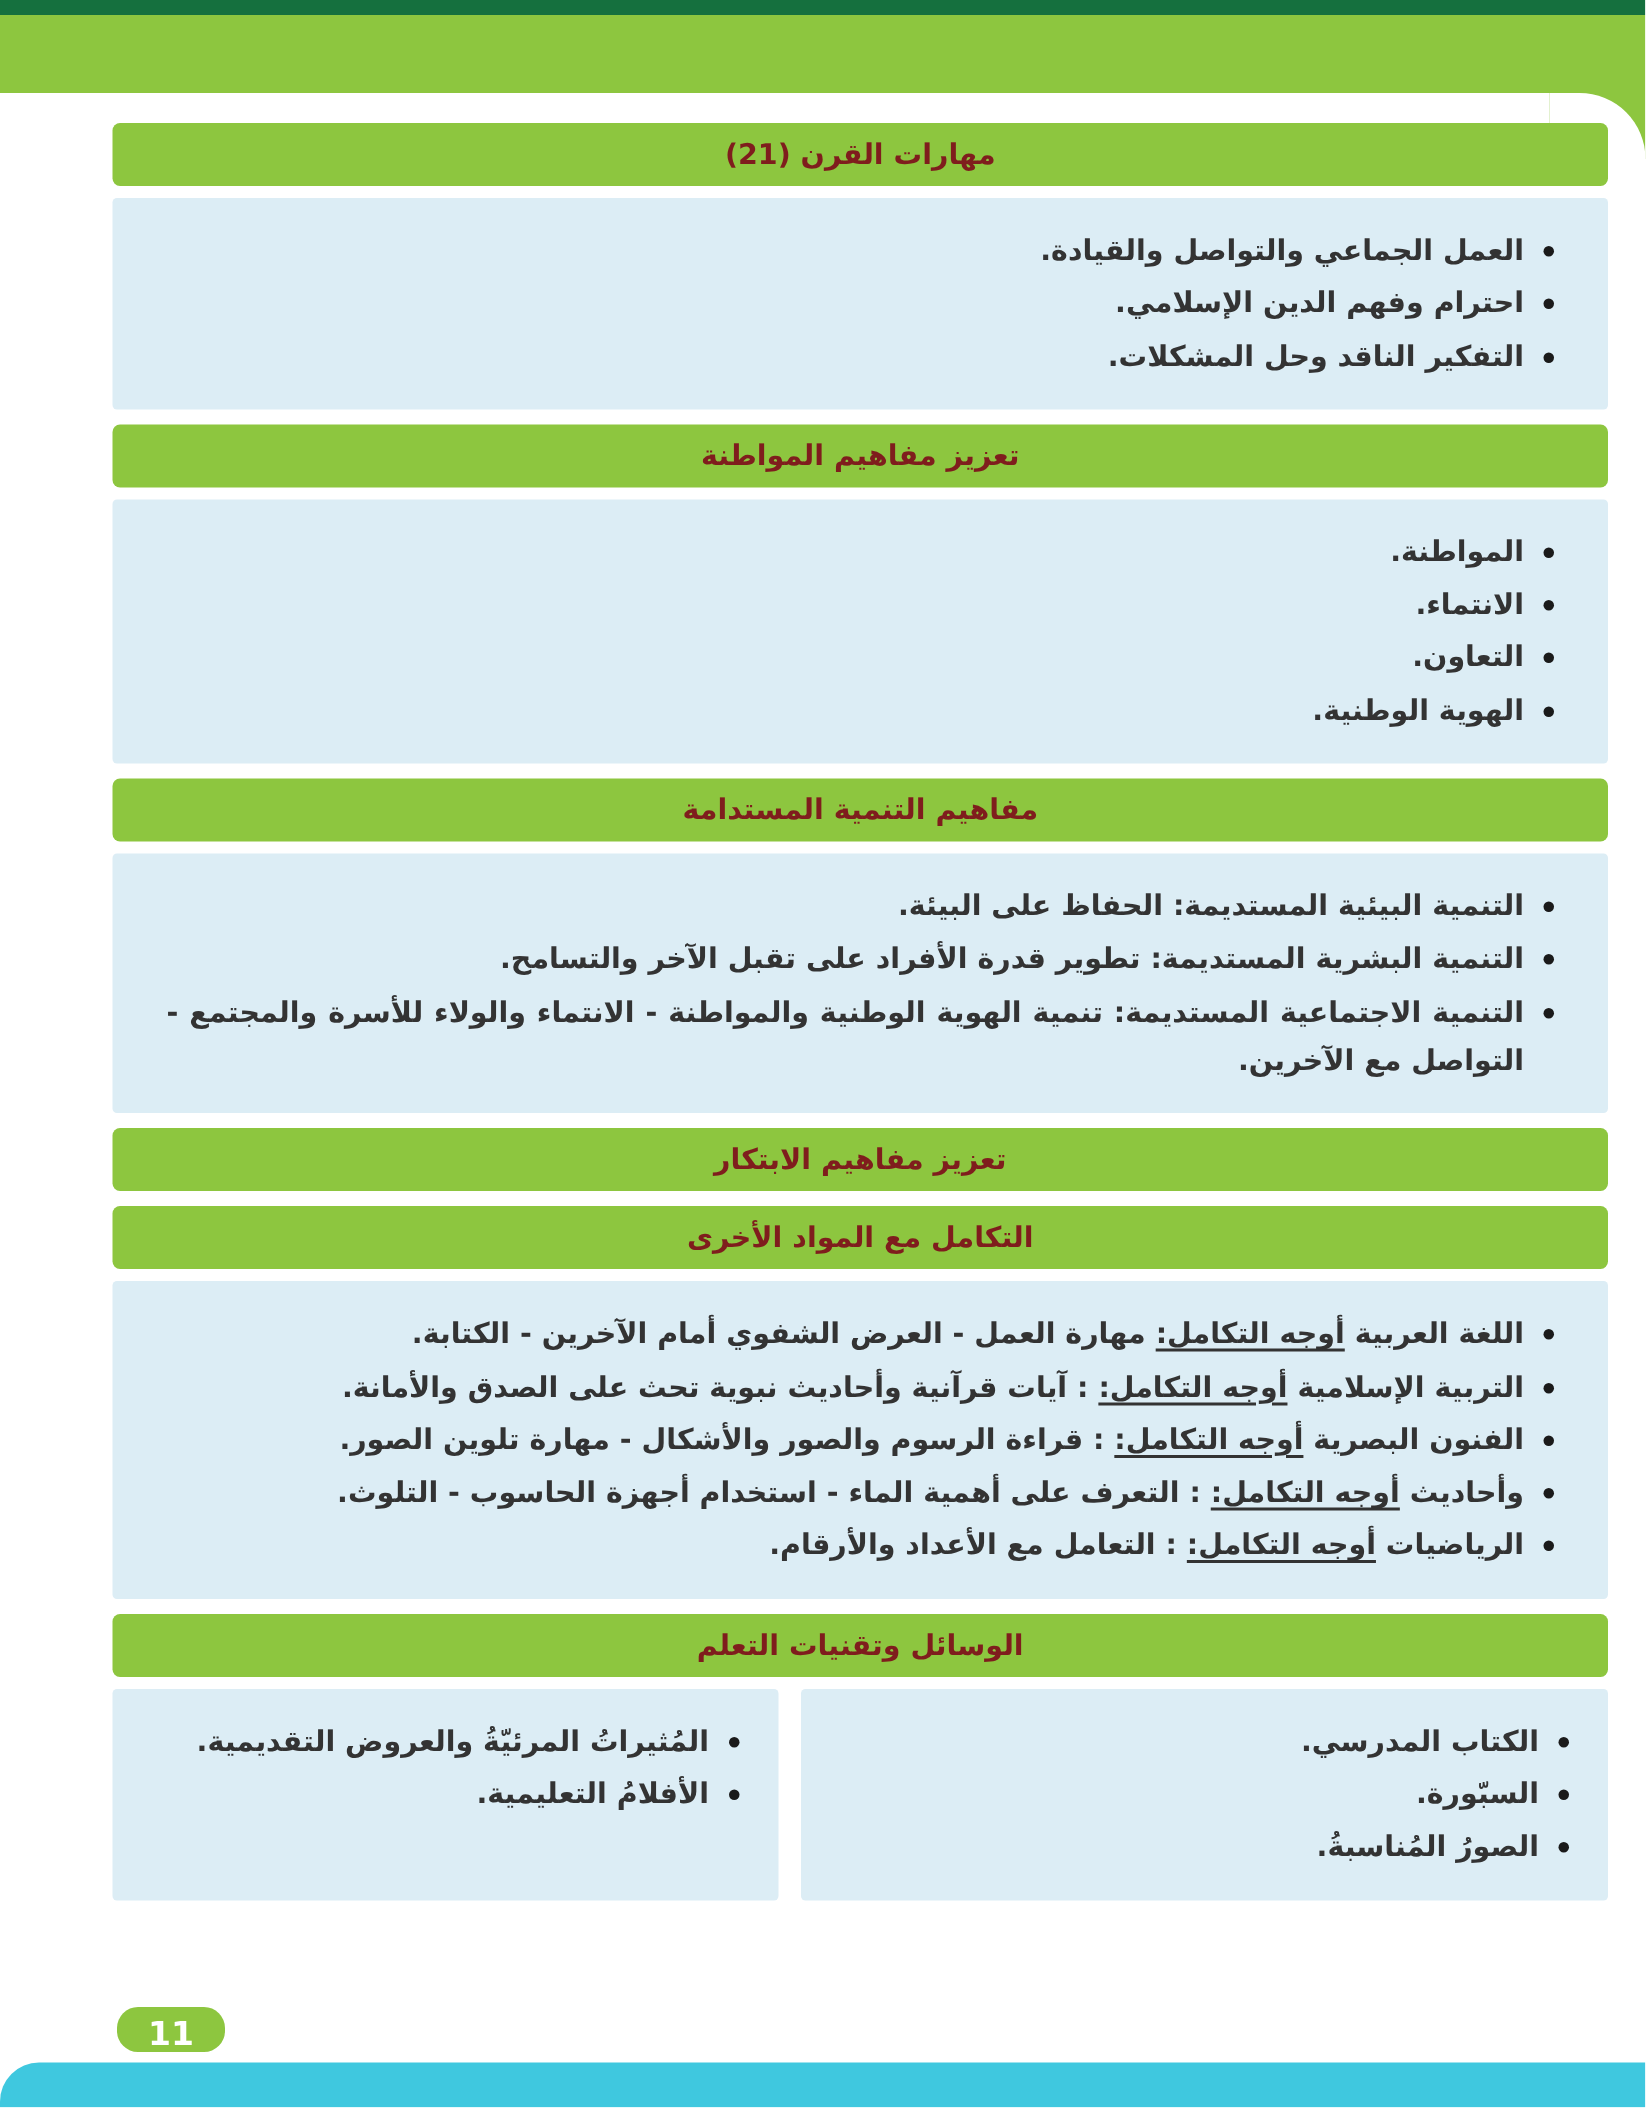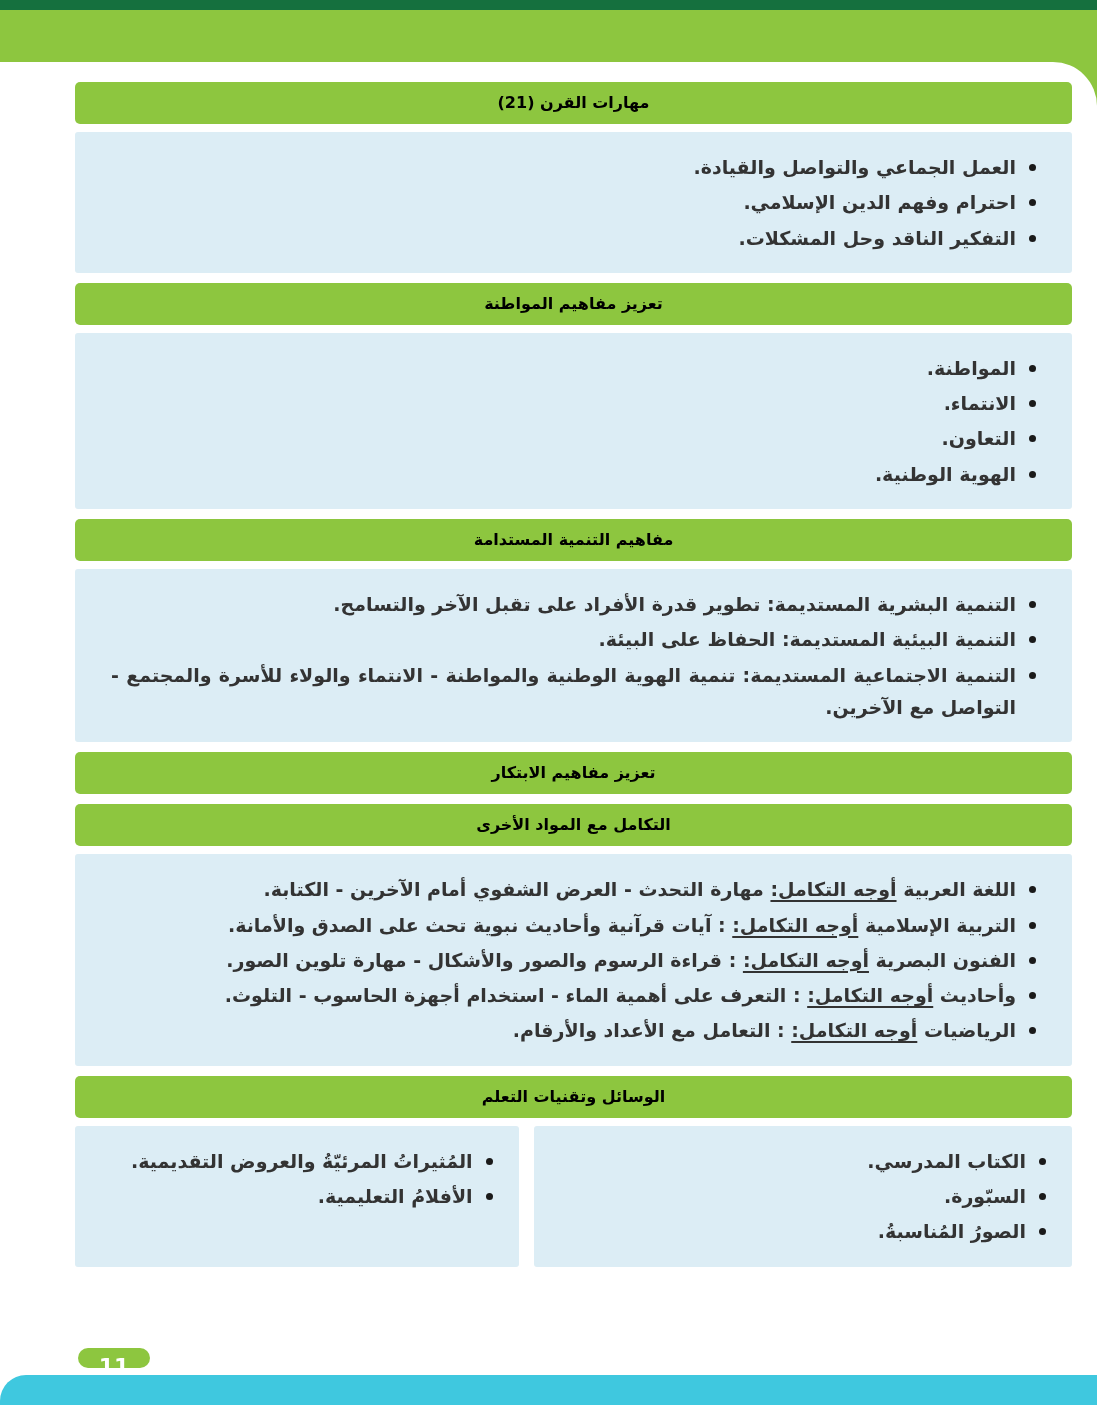--- a/index.html
+++ b/index.html
@@ -32,38 +32,38 @@
     border-top-right-radius:44px;
   }
   
   .footer-band {
     position:absolute; bottom:0; left:0; right:0; height:30px;
     background:var(--cyan, #3FC8DF);
     border-top-left-radius:26px;
   }
   .page-badge {
     position:absolute; left:78px; bottom:37px;
-    width:72px; height:20px; line-height:38px;
+    width:72px; height:30px; line-height:38px;
     background:var(--green, #8DC63F);
     color:#fff; font-weight:bold; font-size:22px;
     text-align:center; border-radius:14px;
     direction:ltr;
   }
   
   .content {
     position:relative;
     margin:82px 25px 0 75px;
   }
   .section { margin-bottom:10px; }
   .bar {
     background:var(--green, #8DC63F);
-    color:#000000;
+    color:#7f1d1d;
     height:42px; line-height:42px;
     text-align:center;
-    font-size:16px; font-weight:bold;
+    font-size:19px; font-weight:bold;
     border-radius:5px;
     margin-bottom:8px;
   }
   .box {
     background:var(--light_blue, #DCEDF5);
     padding:16px 36px;
     border-radius:3px;
   }
   ul.items { list-style:none; }
   .item {
@@ -156,49 +156,49 @@
     </div>
 
     <div class="section">
       <div class="bar">
         <span>مفاهيم التنمية المستدامة</span>
       </div>
       <div class="box">
         <ul class="items justify">
           <li class="item">
               <span class="dot"></span>
+              <span class="txt">التنمية البيئية المستديمة: الحفاظ على البيئة.</span>
+            </li>
+          <li class="item">
+              <span class="dot"></span>
               <span class="txt">التنمية البشرية المستديمة: تطوير قدرة الأفراد على تقبل الآخر والتسامح.</span>
             </li>
           <li class="item">
               <span class="dot"></span>
-              <span class="txt">التنمية البيئية المستديمة: الحفاظ على البيئة.</span>
-            </li>
-          <li class="item">
-              <span class="dot"></span>
               <span class="txt">التنمية الاجتماعية المستديمة: تنمية الهوية الوطنية والمواطنة - الانتماء والولاء للأسرة والمجتمع - التواصل مع الآخرين.</span>
             </li>
         </ul>
       </div>
     </div>
 
     <div class="section">
       <div class="bar">
         <span>تعزيز مفاهيم الابتكار</span>
       </div>
     </div>
 
     <div class="section">
       <div class="bar">
         <span>التكامل مع المواد الأخرى</span>
       </div>
       <div class="box">
         <ul class="items">
           <li class="item">
               <span class="dot"></span>
-              <span class="txt"><span>اللغة العربية </span><span class="ul">أوجه التكامل:</span><span> مهارة التحدث - العرض الشفوي أمام الآخرين - الكتابة.</span></span>
+              <span class="txt"><span>اللغة العربية </span><span class="ul">أوجه التكامل:</span><span> مهارة العمل - العرض الشفوي أمام الآخرين - الكتابة.</span></span>
             </li>
           <li class="item">
               <span class="dot"></span>
               <span class="txt"><span>التربية الإسلامية </span><span class="ul">أوجه التكامل:</span><span> : آيات قرآنية وأحاديث نبوية تحث على الصدق والأمانة.</span></span>
             </li>
           <li class="item">
               <span class="dot"></span>
               <span class="txt"><span>الفنون البصرية </span><span class="ul">أوجه التكامل:</span><span> : قراءة الرسوم والصور والأشكال - مهارة تلوين الصور.</span></span>
             </li>
           <li class="item">

